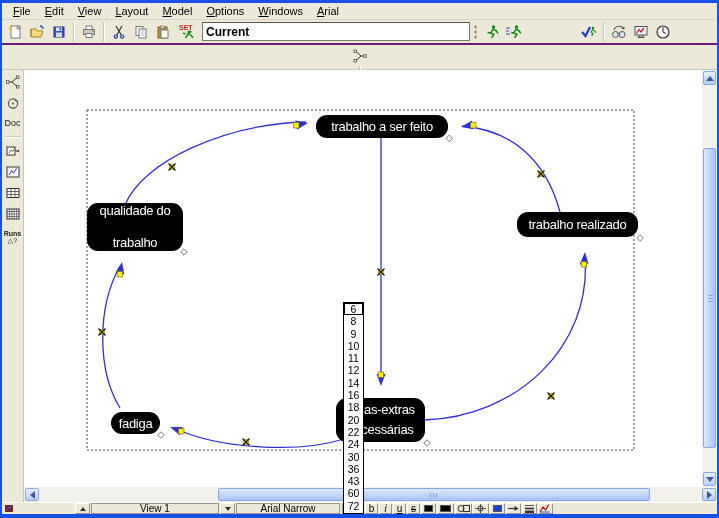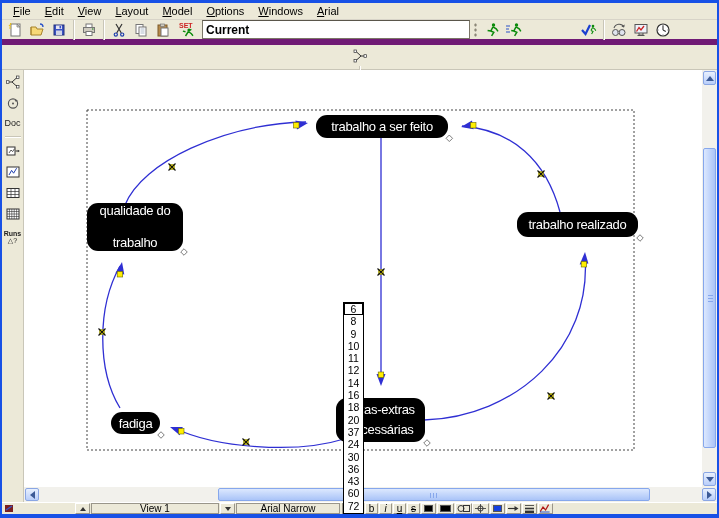--- a/index.html
+++ b/index.html
@@ -19,21 +19,21 @@
   
   .menubar { position:absolute; left:2px; top:3px; width:715px; height:17px;
              background:#ece9d8; display:flex; align-items:center; padding-left:4px;
              border-bottom:1px solid #d8d4c8; }
   .menu-item { display:inline-block; font-size:11px; color:#000; padding:1px 7px 2px 7px; }
   .menu-item::first-letter { text-decoration: underline; }
 
   
   .toolbar1 { position:absolute; left:2px; top:20px; width:715px; height:25px;
               background:#ece9d8; display:flex; align-items:center; padding-left:2px;
-              border-bottom:6px solid #701a75; }
+              border-bottom:2px solid #701a75; }
   .toolbar2 { position:absolute; left:2px; top:45px; width:715px; height:25px;
               background:#ece9d8; display:flex; align-items:center;
               border-bottom:1px solid #c9c6b8;flex-direction:column; }
   .tbtn { width:22px; height:22px; display:flex; align-items:center; justify-content:center; flex:0 0 auto; }
   .tbtn.pressed { background:#f7f5ec; border:1px solid #9a968a; border-radius:2px; box-shadow:inset 1px 1px 1px #cbc7b8; }
   .sep  { width:2px; height:20px; border-left:1px solid #c9c6b8; border-right:1px solid #fff; margin:0 3px; flex:0 0 auto;}
   .dots-sep { width:5px; height:16px; margin:0 3px; flex:0 0 auto;
               background:radial-gradient(circle 1px, #8b8778 1px, transparent 1.5px);
               background-size:5px 5px; background-position:center; background-repeat:repeat-y;}
   .sim-field { width:268px; height:19px; background:#fff; border:1px solid #7b7667;
@@ -463,21 +463,21 @@
   <div class="fs-item focused">6</div>
   <div class="fs-item">8</div>
   <div class="fs-item">9</div>
   <div class="fs-item">10</div>
   <div class="fs-item">11</div>
   <div class="fs-item">12</div>
   <div class="fs-item">14</div>
   <div class="fs-item">16</div>
   <div class="fs-item">18</div>
   <div class="fs-item">20</div>
-  <div class="fs-item">37</div>
+  <div class="fs-item">22</div>
   <div class="fs-item">24</div>
   <div class="fs-item">30</div>
   <div class="fs-item">36</div>
   <div class="fs-item">43</div>
   <div class="fs-item">60</div>
   <div class="fs-item">72</div>
 </div>
 
 <div class="statusbar">
   <span class="sb" style="left:2px; width:10px">

